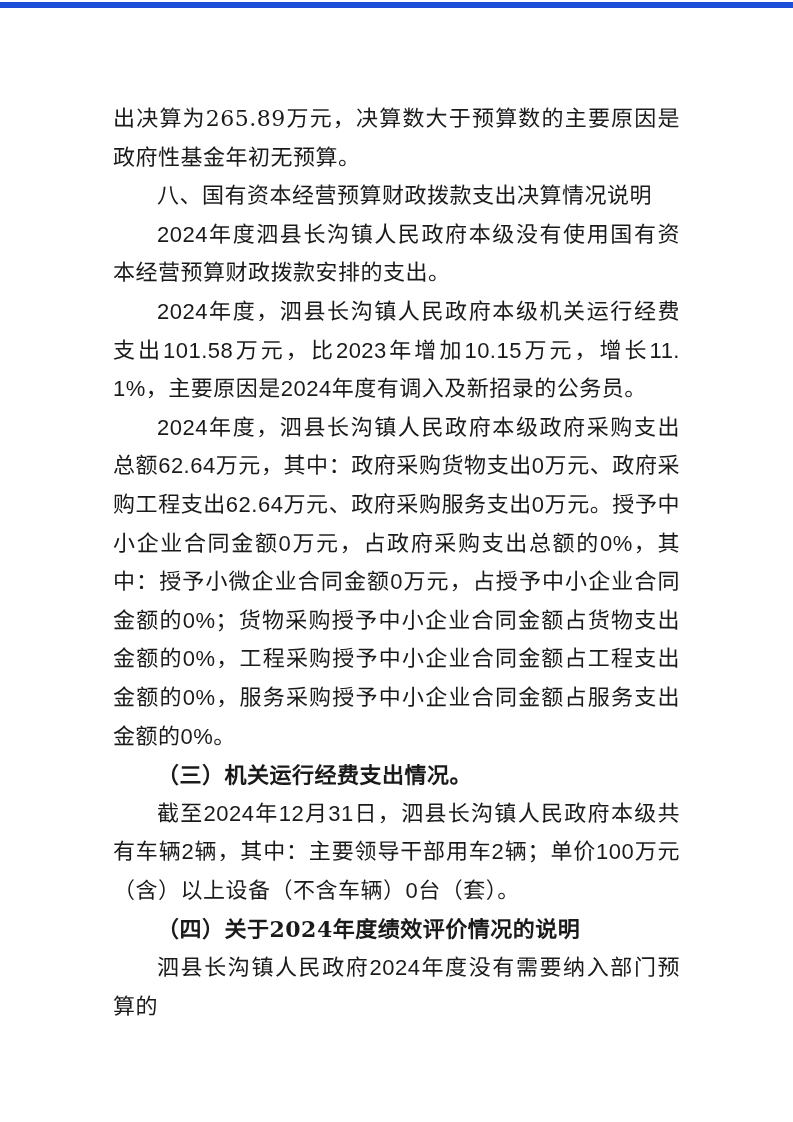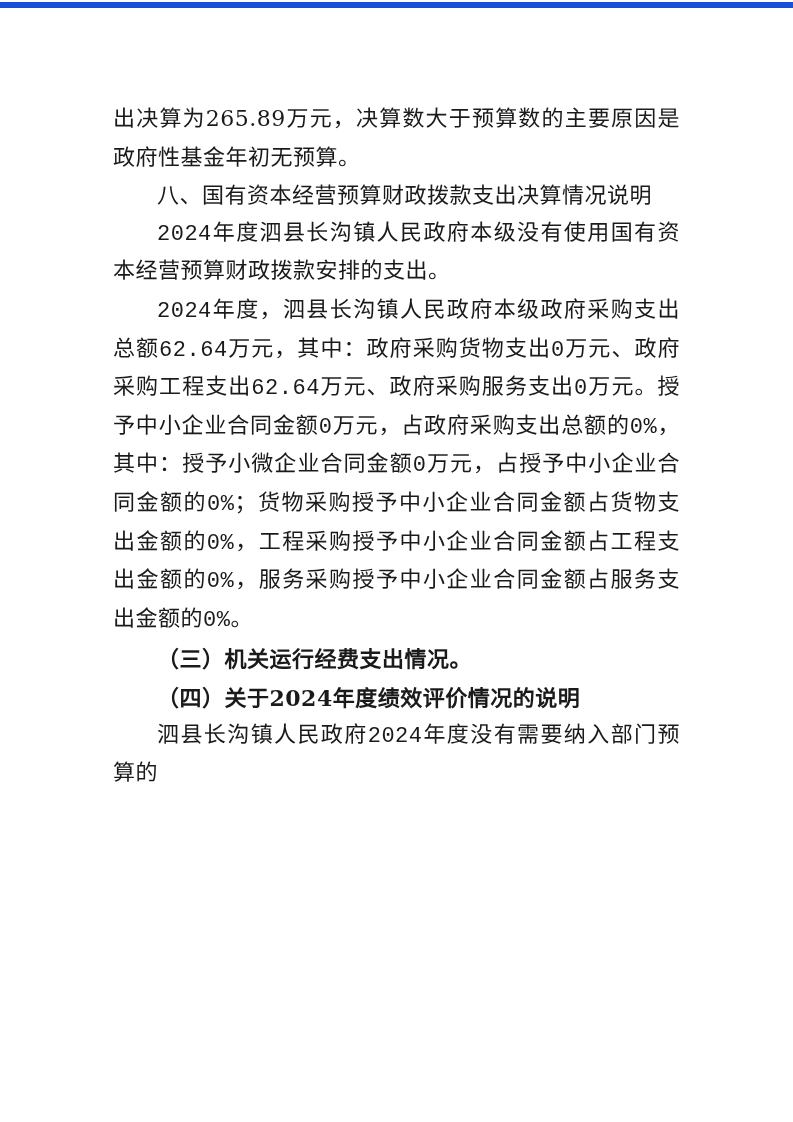--- a/index.html
+++ b/index.html
@@ -29,21 +29,21 @@
     letter-spacing: 0.5px;
     word-break: break-all;
   }
   
   .cont {
     font-family: "DejaVu Serif", serif;
     text-indent: 0;
   }
   
   .para {
-    font-family: Liberation Mono, monospace;
+    font-family: Liberation Sans, sans-serif;
     text-indent: 2em;
   }
   
   .h1 {
     font-family: "DejaVu Sans", sans-serif;
     font-weight: 400;
     text-indent: 2em;
     color: #000000;
   }
   
@@ -61,25 +61,27 @@
   <div class="doc">
 
     <p class="cont">出决算为265.89万元，决算数大于预算数的主要原因是政府性基金年初无预算。</p>
 
     <p class="h1">八、国有资本经营预算财政拨款支出决算情况说明</p>
 
     <p class="para">2024年度泗县长沟镇人民政府本级没有使用国有资本经营预算财政拨款安排的支出。</p>
 
 
 
+    <p class="para">2024年度，泗县长沟镇人民政府本级机关运行经费支出101.58万元，比2023年增加10.15万元，增长11.1%，主要原因是2024年度有调入及新招录的公务员。</p>
 
 
     <p class="para">2024年度，泗县长沟镇人民政府本级政府采购支出总额62.64万元，其中：政府采购货物支出0万元、政府采购工程支出62.64万元、政府采购服务支出0万元。授予中小企业合同金额0万元，占政府采购支出总额的0%，其中：授予小微企业合同金额0万元，占授予中小企业合同金额的0%；货物采购授予中小企业合同金额占货物支出金额的0%，工程采购授予中小企业合同金额占工程支出金额的0%，服务采购授予中小企业合同金额占服务支出金额的0%。</p>
 
     <p class="h2">（三）机关运行经费支出情况。</p>
 
+    <p class="para">截至2024年12月31日，泗县长沟镇人民政府本级共有车辆2辆，其中：主要领导干部用车2辆；单价100万元（含）以上设备（不含车辆）0台（套）。</p>
 
     <p class="h2">（四）关于2024年度绩效评价情况的说明</p>
 
     <p class="para">泗县长沟镇人民政府2024年度没有需要纳入部门预算的</p>
 
   </div>
 </div>
 
 </body></html>

